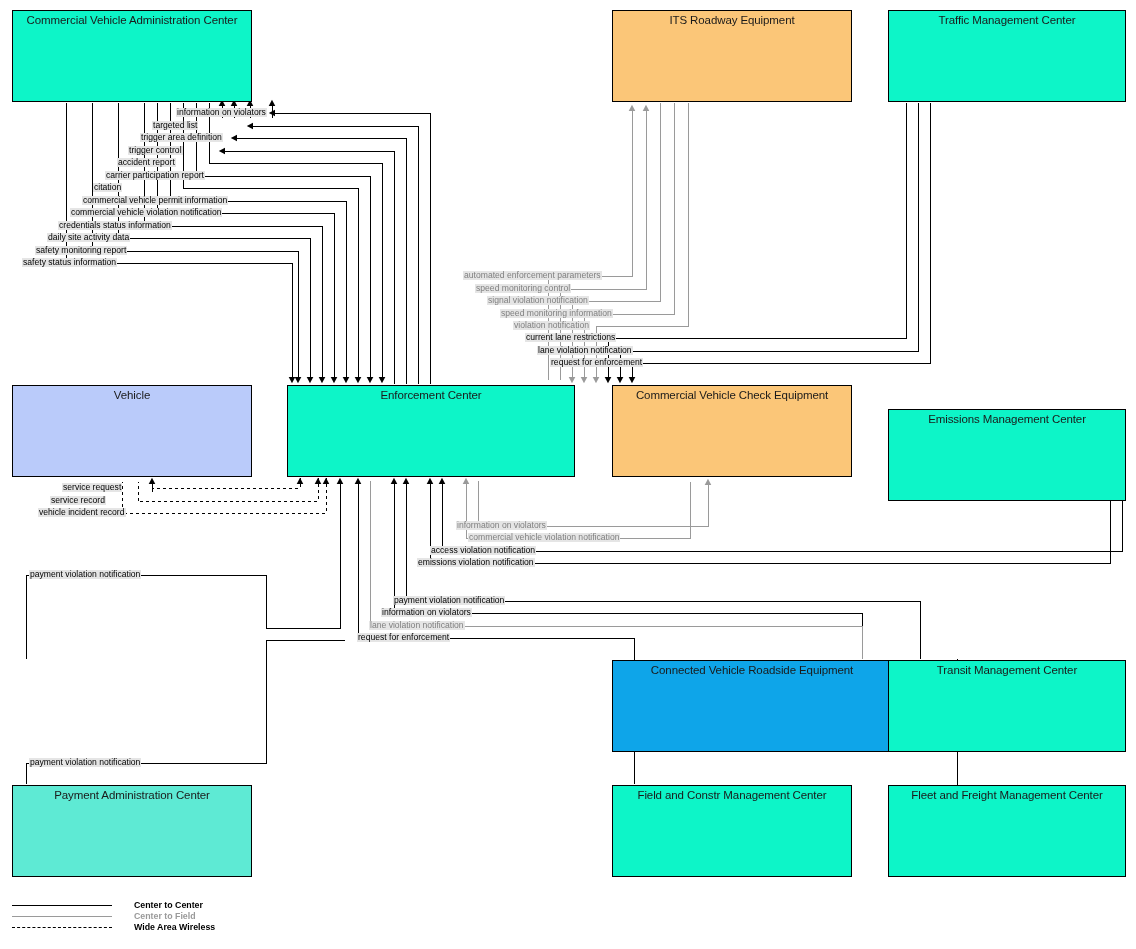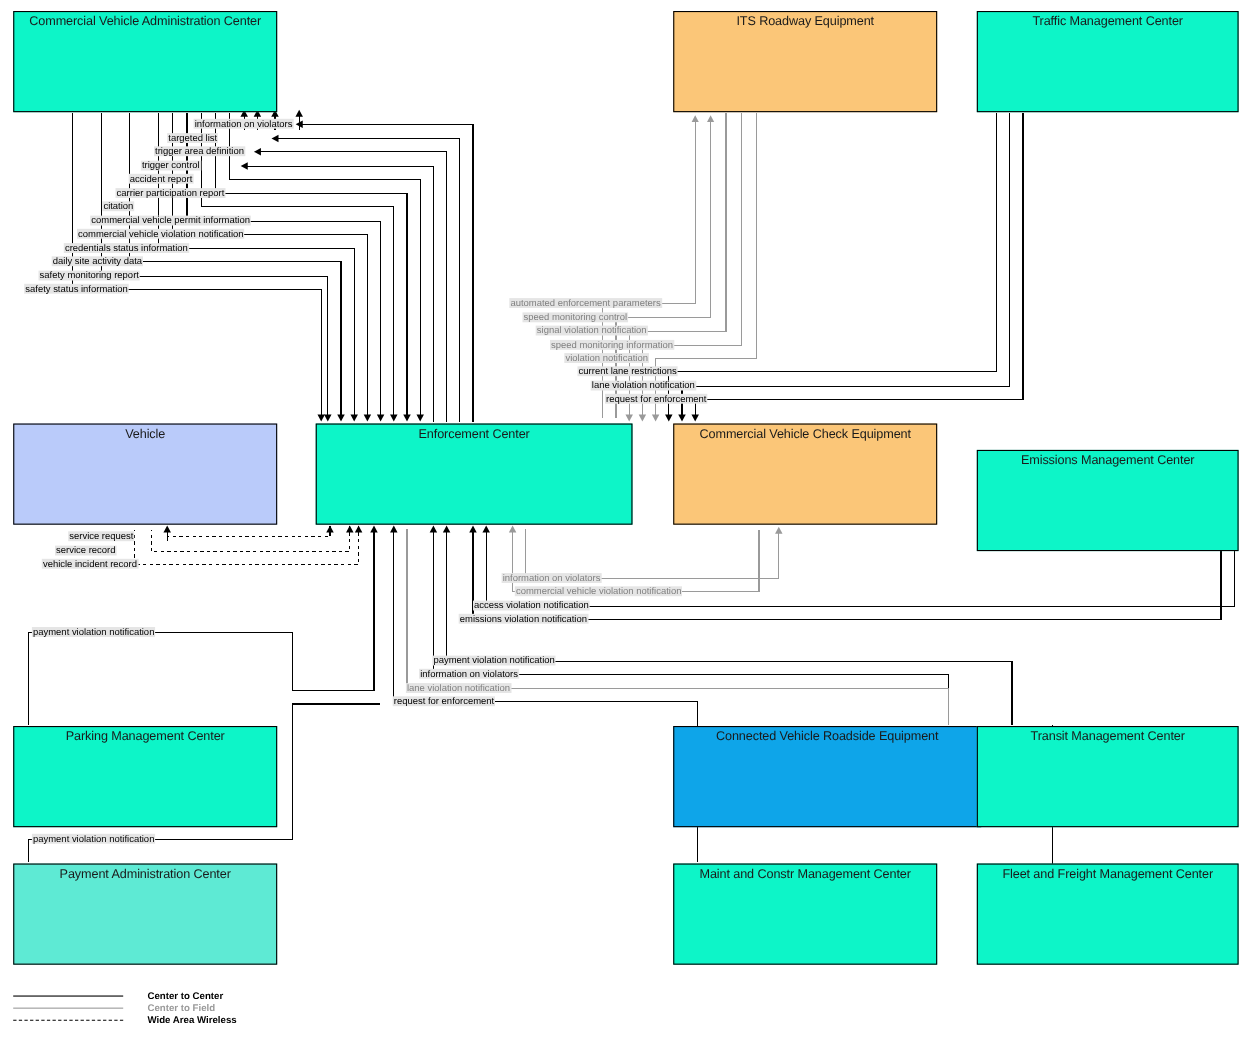--- a/index.html
+++ b/index.html
@@ -215,38 +215,35 @@
   </div>
 
   <div class="node" style="left:612px; top:385px; width:240px; height:92px; background:#fbc678;">
     <span class="node-title">Commercial Vehicle Check Equipment</span>
   </div>
 
   <div class="node" style="left:888px; top:385px; width:238px; height:92px; background:#0df5c8;margin-top:24px;">
     <span class="node-title">Emissions Management Center</span>
   </div>
 
-  <div class="node" style="left:12px; top:660px; width:240px; height:92px; background:#0df5c8;">
-    <span class="node-title">Parking Management Center</span>
-  </div>
 
   <div class="node" style="left:612px; top:660px; width:280px; height:92px; background:#0ea5e9;">
     <span class="node-title">Connected Vehicle Roadside Equipment</span>
   </div>
 
   <div class="node" style="left:888px; top:660px; width:238px; height:92px; background:#0df5c8;">
     <span class="node-title">Transit Management Center</span>
   </div>
 
   <div class="node" style="left:12px; top:785px; width:240px; height:92px; background:#5eead4;">
     <span class="node-title">Payment Administration Center</span>
   </div>
 
   <div class="node" style="left:612px; top:785px; width:240px; height:92px; background:#0df5c8;">
-    <span class="node-title">Maint and Constr Management Center</span>
+    <span class="node-title">Field and Constr Management Center</span>
   </div>
 
   <div class="node" style="left:888px; top:785px; width:238px; height:92px; background:#0df5c8;">
     <span class="node-title">Fleet and Freight Management Center</span>
   </div>
 
   <div class="flow-label c2c" style="left:176px; top:108px;">information on violators</div>
   <div class="flow-label c2c" style="left:152px; top:121px;">targeted list</div>
   <div class="flow-label c2c" style="left:140px; top:133px;">trigger area definition</div>
   <div class="flow-label c2c" style="left:128px; top:146px;">trigger control</div>

